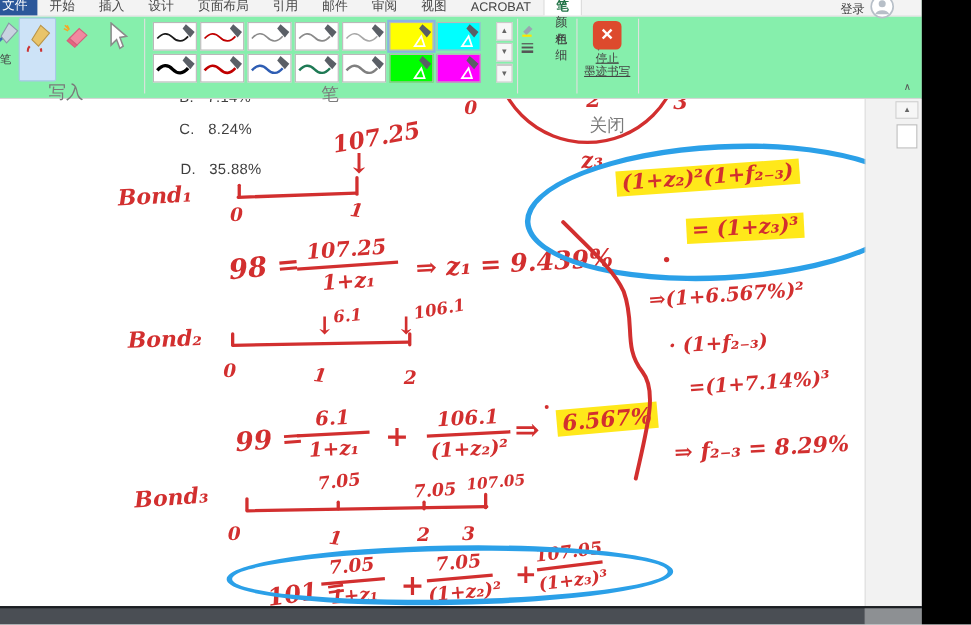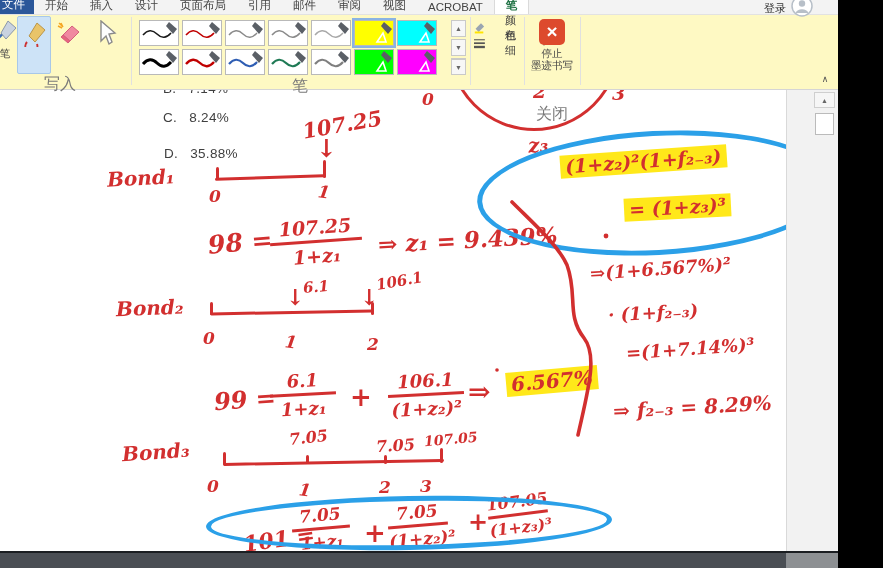--- a/index.html
+++ b/index.html
@@ -1,21 +1,21 @@
 <!DOCTYPE html>
 <html><head>
 <meta charset="utf-8">
 <style>
   * { margin:0; padding:0; box-sizing:border-box; }
   html,body { width:883px; height:568px; overflow:hidden; background:#fff;
     font-family:"Liberation Sans", sans-serif; }
   #stage { position:relative; width:883px; height:568px; overflow:hidden; background:#fff; }
 
   
-  #ribbon { position:absolute; left:0; top:0; width:838px; height:90px; background:#fef9c3;
+  #ribbon { position:absolute; left:0; top:0; width:838px; height:90px; background:#86efac;
     border-bottom:1px solid #d5d5d5; z-index:3; }
   #tabrow { position:absolute; left:0; top:0; width:100%; height:15px; background:#f3f3f3;
     border-bottom:1px solid #e2e2e2; display:flex; align-items:flex-end; }
   .tab { font-size:11.5px; color:#444; padding:1px 11px; white-space:nowrap; }
   #file-tab { background:#2b579a; color:#fff; padding:1px 9px 2px 6px; margin-left:-4px; }
   .tab.active { color:#217346; font-weight:bold; background:#fff;
     border:1px solid #dadada; border-bottom:none; }
   #signin { position:absolute; right:52px; top:1px; font-size:11px; color:#333; }
   #avatar { position:absolute; right:24px; top:-6px; width:24px; height:24px; }
 
@@ -39,21 +39,21 @@
 
   
   .dd { position:absolute; left:474px; width:72px; height:16px; display:flex; align-items:center;
     gap:20px; font-size:11px; color:#3f3f3f; }
   .dd .car { font-size:8px; color:#666; }
 
   
   #stopbtn { position:absolute; left:528px; top:17px; width:48px; height:60px; text-align:center; }
   #stopx { width:26px; height:26px; margin:2px auto 2px auto; background:#dd4a2d; border-radius:5px;
     color:#fff; font-size:19px; font-weight:bold; line-height:25px; text-align:center; }
-  #stopbtn .lbl { font-size:10.5px; color:#444; line-height:12px; }
+  #stopbtn .lbl { font-size:10.5px; color:#444; line-height:12px;text-decoration:underline; }
   #collapse { position:absolute; left:817px; top:74px; font-size:9px; color:#555; width:16px; text-align:center; }
 
   
   #canvas { position:absolute; left:0; top:90px; width:838px; height:478px; background:#fff;
     overflow:hidden; z-index:1; }
   #page-edge { position:absolute; left:786px; top:0; width:1px; height:478px; background:#d9d9d9; }
   #gutter { position:absolute; left:787px; top:0; width:51px; height:478px; background:#f2f2f2; }
   #sb-up { position:absolute; left:814px; top:2px; width:21px; height:16px; background:#f6f6f6;
     border:1px solid #cfcfcf; color:#666; font-size:7px; text-align:center; line-height:15px; }
   #sb-thumb { position:absolute; left:815px; top:23px; width:19px; height:22px; background:#fff;

